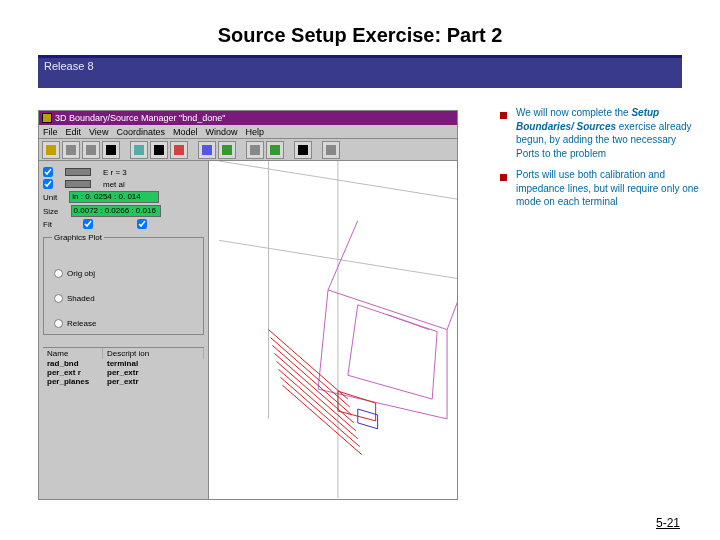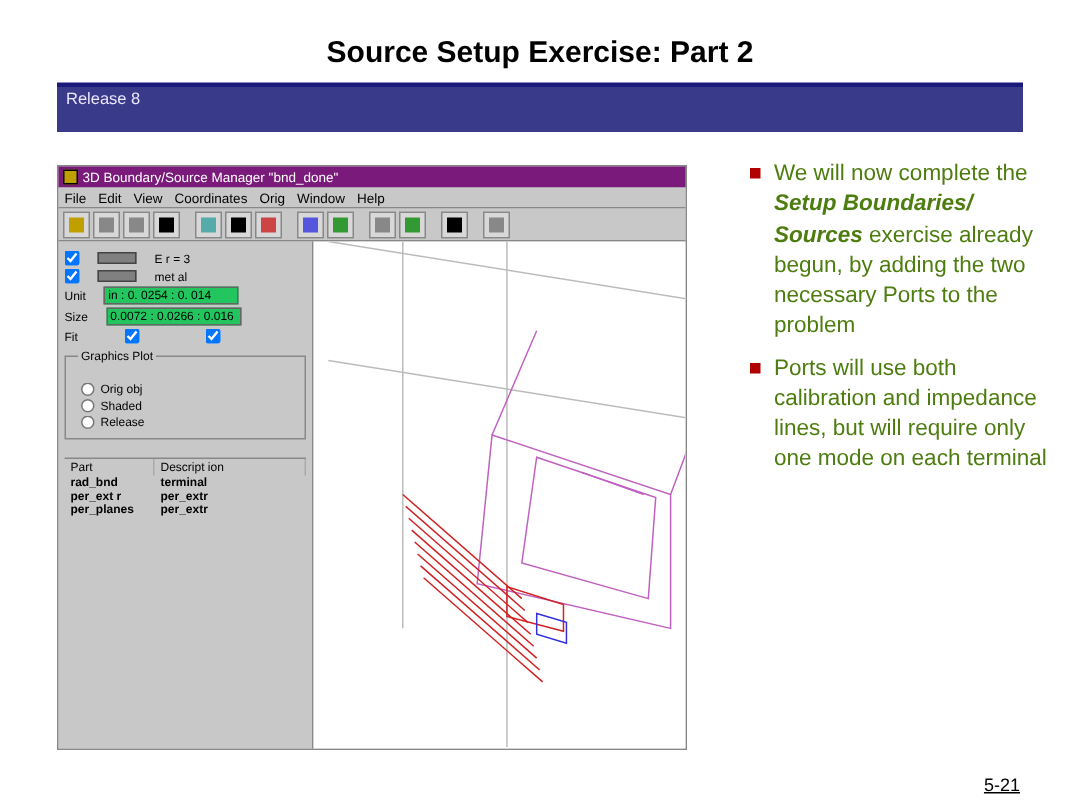--- a/index.html
+++ b/index.html
@@ -107,21 +107,21 @@
     border: 1px solid #888;
     margin-top: 8px;
     padding: 6px 4px 4px 4px;
   }
   .fieldset .legend {
     font-size: 8px;
     position: relative; top: -11px; left: 4px;
     background: #c8c8c8; padding: 0 2px;
     display: inline-block;
   }
-  .radio-row { display: flex; align-items: center; gap: 4px; margin: 2px 0 2px 6px; font-size: 8px; }
+  .radio-row { display: flex; align-items: center; gap: 4px; margin: 16px 0 2px 6px; font-size: 8px; }
   .radio-row input[type=radio] { width: 9px; height: 9px; }
   .list-head {
     display: flex; border-top: 1px solid #888; margin-top: 12px;
     font-size: 8px;
   }
   .list-head div { padding: 1px 4px; border-right: 1px solid #aaa; }
   .list-head .c0 { width: 60px; }
   .list-head .c1 { flex: 1; }
   .list-rows { font-size: 8px; }
   .list-rows .lr { display: flex; font-weight: bold; }
@@ -135,23 +135,23 @@
   }
   
   .viewport svg { position: absolute; inset: 0; }
 
   
   .bullets {
     position: absolute;
     top: 6px;
     left: 460px;
     right: 0;
-    font-size: 15px;
+    font-size: 10px;
     line-height: 1.35;
-    color: #4d7c0f;
+    color: #0369a1;
   }
   .bullets ul { list-style: none; }
   .bullets li { position: relative; padding-left: 18px; margin-bottom: 8px; }
   .bullets li::before {
     content: "";
     position: absolute;
     left: 2px; top: 6px;
     width: 7px; height: 7px;
     background: #b00000;
   }
@@ -175,21 +175,21 @@
   <div class="app">
     <div class="app-titlebar">
       <span class="tb-icon"></span>
       <span>3D Boundary/Source Manager "bnd_done"</span>
     </div>
     <div class="app-menus" id="menus">
         <span>File</span>
         <span>Edit</span>
         <span>View</span>
         <span>Coordinates</span>
-        <span>Orig</span>
+        <span>Model</span>
         <span>Window</span>
         <span>Help</span>
       </div>
     <div class="app-toolbar" id="toolbar">
         <div class="tb-btn">
           <div class="tb-glyph" style="background: rgb(192, 160, 0);"></div>
         </div>
         <div class="tb-btn">
           <div class="tb-glyph" style="background: rgb(136, 136, 136);"></div>
         </div>
@@ -271,21 +271,21 @@
                 <input type="radio" name="gp" style="">
                 <span>Shaded</span>
               </div>
               <div class="radio-row">
                 <input type="radio" name="gp" style="">
                 <span>Release</span>
               </div>
             </div>
         </div>
         <div class="list-head">
-          <div class="c0">Part</div>
+          <div class="c0">Name</div>
           <div class="c1">Descript ion</div>
         </div>
         <div class="list-rows" id="list-rows">
             <div class="lr">
               <div>rad_bnd</div>
               <div>terminal</div>
             </div>
             <div class="lr">
               <div>per_ext r</div>
               <div>per_extr</div>

